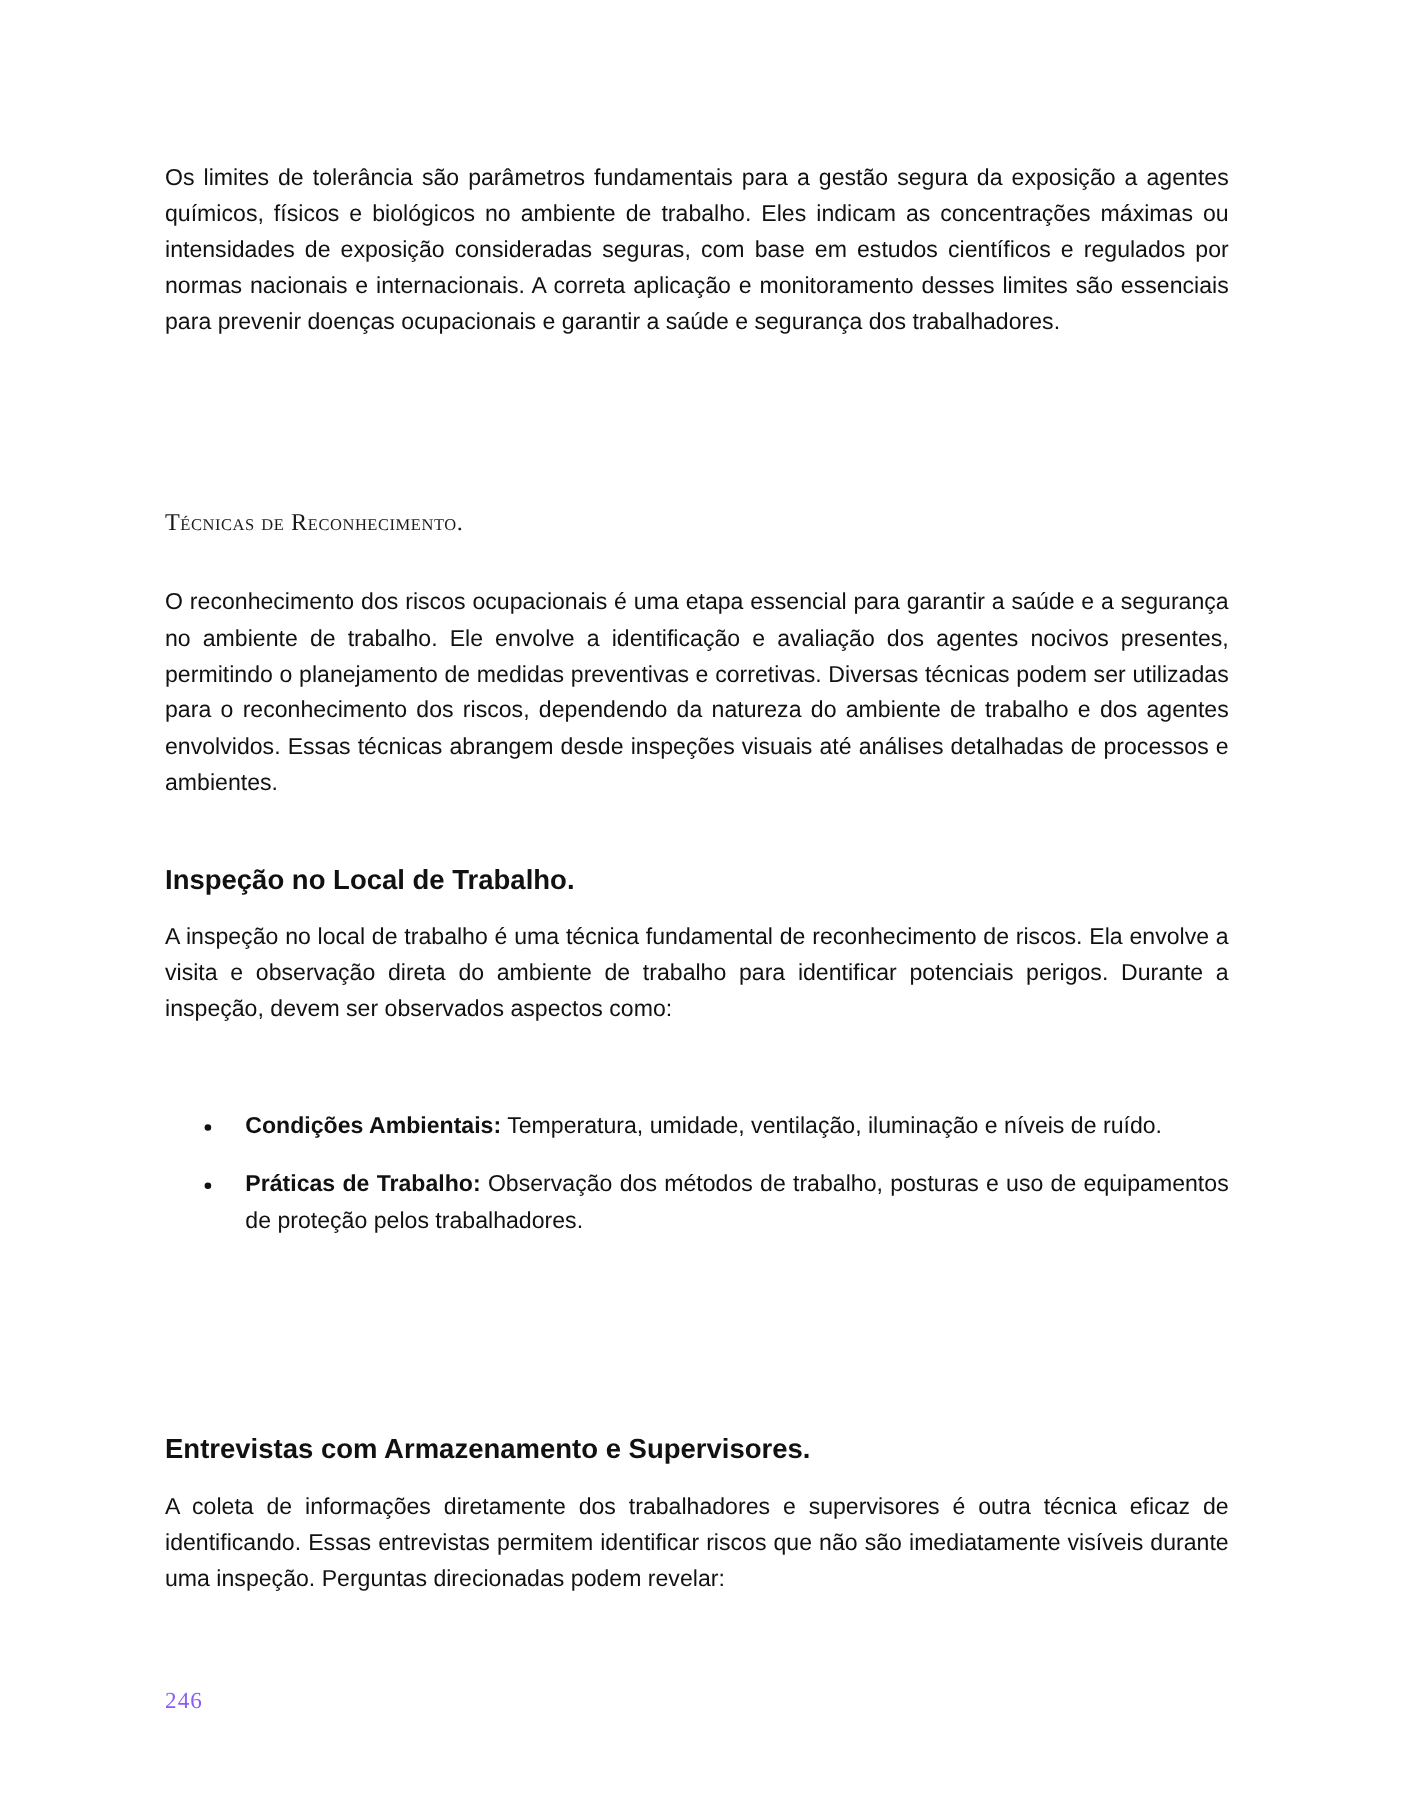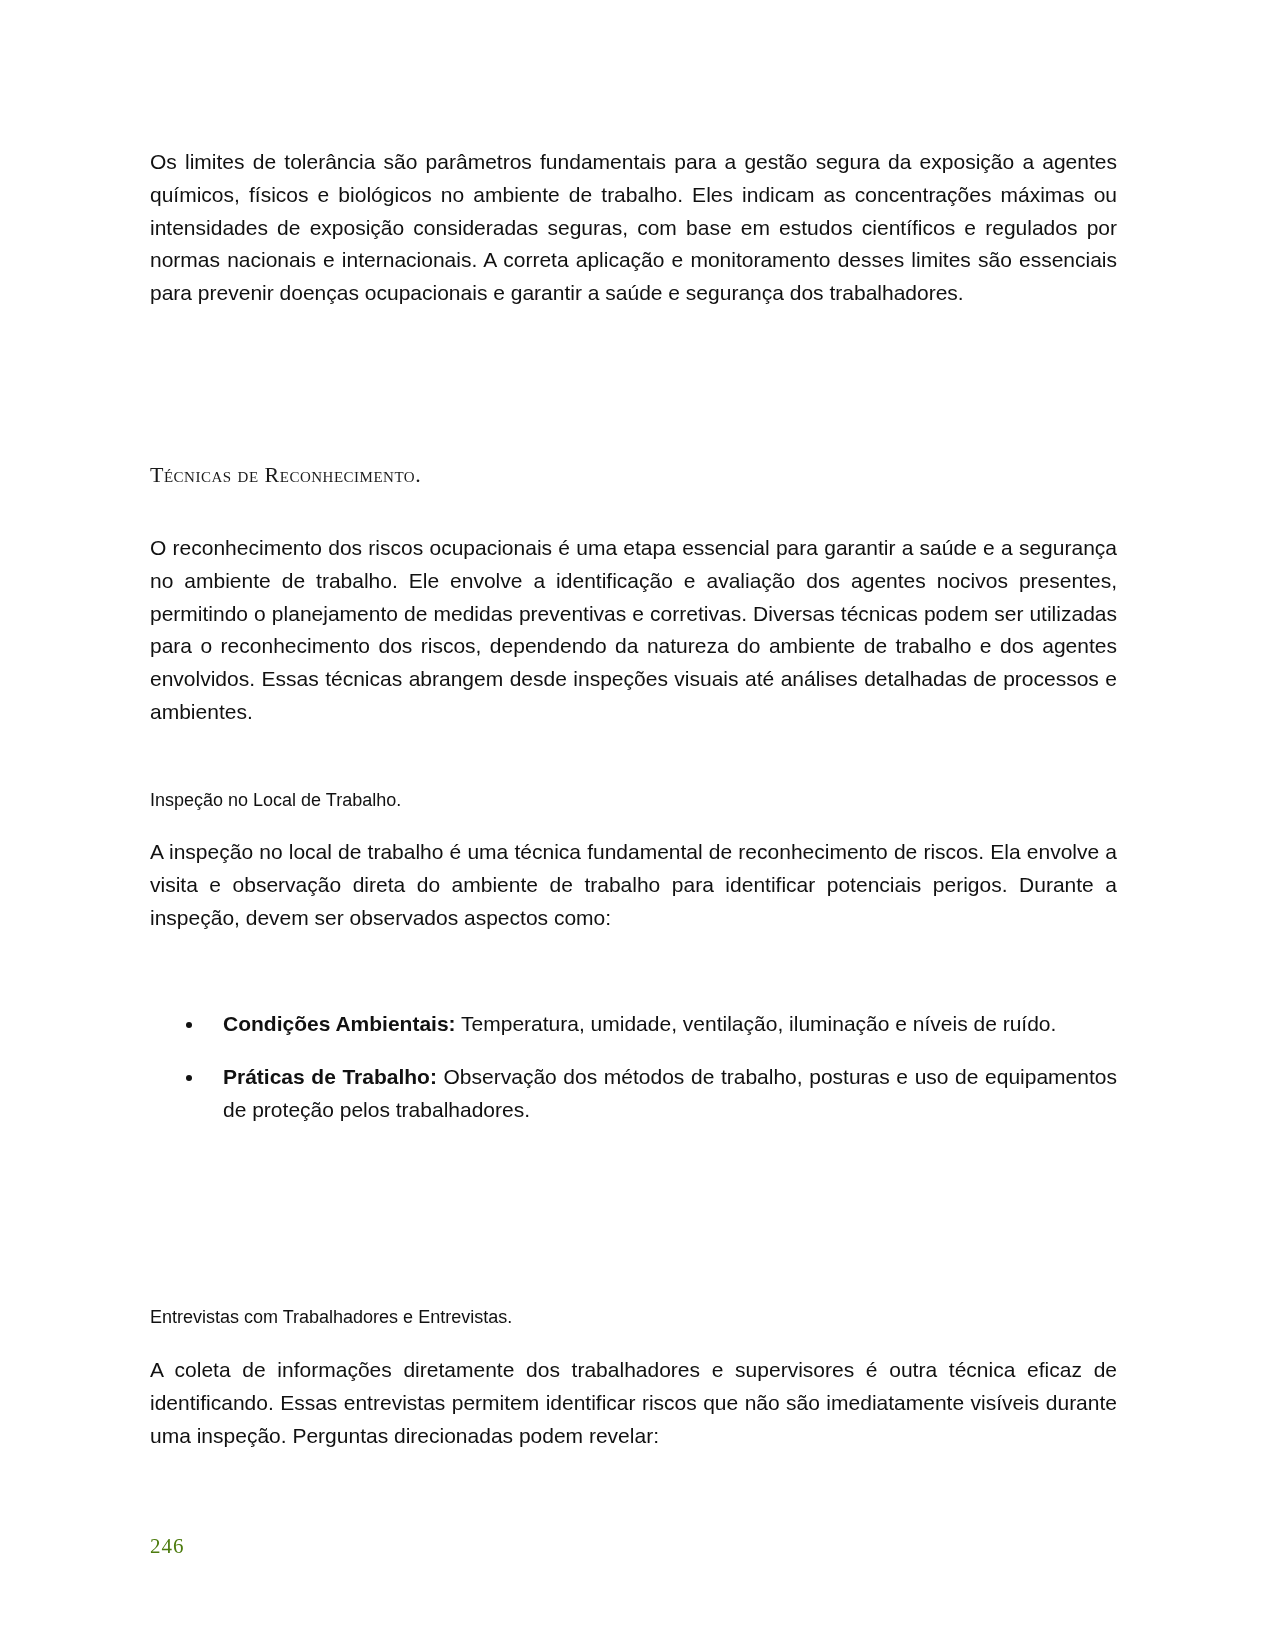--- a/index.html
+++ b/index.html
@@ -16,22 +16,22 @@
   .sc-title {
     font-family: "Liberation Serif", "DejaVu Serif", serif;
     font-size: 22px;
     font-variant: small-caps;
     letter-spacing: 0.5px;
     color: #1a1a1a;
     margin: 0;
   }
   .subhead {
     font-family: "Liberation Sans", sans-serif;
-    font-weight: normal;
-    font-size: 18px;
+    font-weight: bold;
+    font-size: 25px;
     line-height: 32.8px;
     margin: 0;
   }
   .bullet-list { list-style: none; margin: 0; padding: 0; }
   .bullet-item {
     position: relative;
     padding-left: 73px;
     font-family: "Liberation Sans", sans-serif;
     font-size: 21px;
     line-height: 32.8px;
@@ -39,21 +39,21 @@
     margin-bottom: 20px;
   }
   .bullet-dot {
     position: absolute; left: 36px; top: 14px;
     width: 6px; height: 6px; border-radius: 50%; background: #111;
   }
   .bullet-term { font-weight: bold; }
   .page-number {
     position: absolute; left: 150px; top: 1534px;
     font-family: "Liberation Serif", "DejaVu Serif", serif;
-    font-size: 21px; letter-spacing: 1px; color: #4d7c0f;
+    font-size: 21px; letter-spacing: 1px; color: #8b5cf6;
   }
 </style>
 </head>
 <body>
 
 <div class="page">
 
   <div class="block" style="top:146px;">
     <p class="body-text">Os limites de tolerância são parâmetros fundamentais para a gestão segura da exposição a agentes químicos, físicos e biológicos no ambiente de trabalho. Eles indicam as concentrações máximas ou intensidades de exposição consideradas seguras, com base em estudos científicos e regulados por normas nacionais e internacionais. A correta aplicação e monitoramento desses limites são essenciais para prevenir doenças ocupacionais e garantir a saúde e segurança dos trabalhadores.</p>
   </div>
@@ -81,21 +81,21 @@
         <span class="bullet-term">Condições Ambientais:</span><span> Temperatura, umidade, ventilação, iluminação e níveis de ruído.</span>
       </li>
       <li class="bullet-item">
         <span class="bullet-dot"></span>
         <span class="bullet-term">Práticas de Trabalho:</span><span> Observação dos métodos de trabalho, posturas e uso de equipamentos de proteção pelos trabalhadores.</span>
       </li>
     </ul>
   </div>
 
   <div class="block" style="top:1301px;">
-    <p class="subhead">Entrevistas com Trabalhadores e Entrevistas.</p>
+    <p class="subhead">Entrevistas com Armazenamento e Supervisores.</p>
   </div>
 
   <div class="block" style="top:1354px;">
     <p class="body-text">A coleta de informações diretamente dos trabalhadores e supervisores é outra técnica eficaz de identificando. Essas entrevistas permitem identificar riscos que não são imediatamente visíveis durante uma inspeção. Perguntas direcionadas podem revelar:</p>
   </div>
 
   <div class="page-number">246</div>
 
 </div>
 

